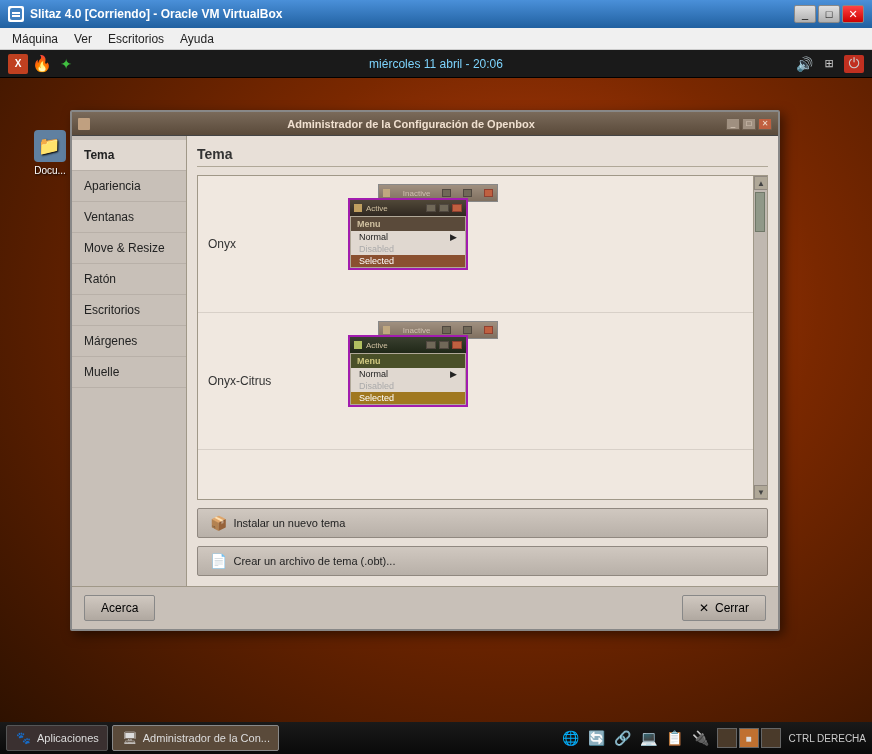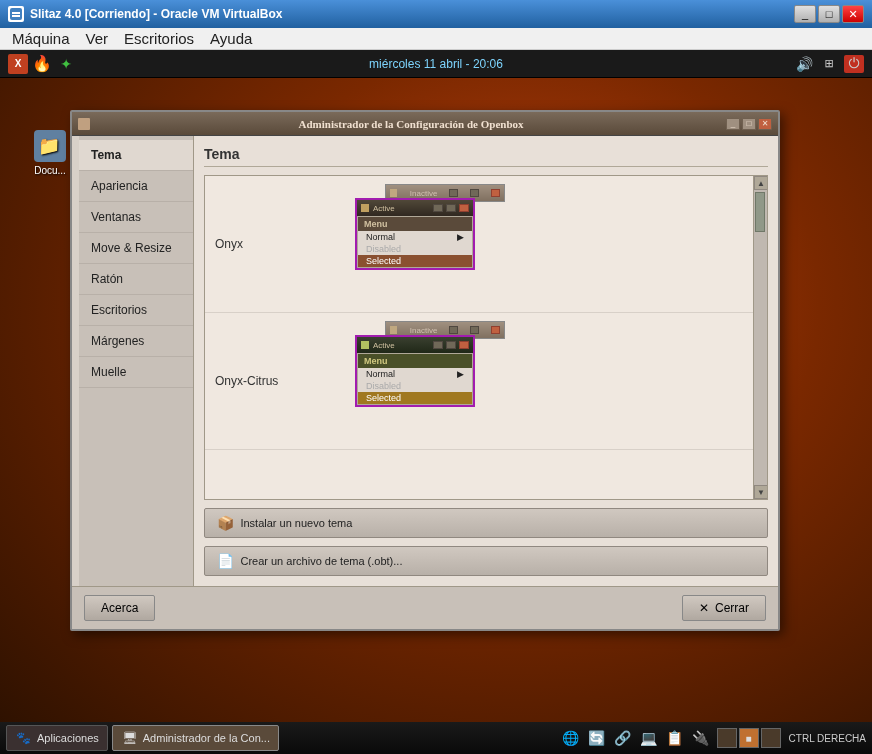--- a/index.html
+++ b/index.html
@@ -115,21 +115,21 @@
       height: 22px;
       background: #f0f0f0;
       display: flex;
       align-items: center;
       padding: 0 4px;
       border-bottom: 1px solid #ccc;
       z-index: 200;
     }
     .vbox-menu-item {
       padding: 2px 8px;
-      font-size: 15px;
+      font-size: 12px;
       cursor: pointer;
       color: #222;
     }
 
     
     .desktop-area {
       flex: 1;
       position: relative;
       overflow: hidden;
     }
@@ -179,21 +179,20 @@
       background: #c0a080;
       border-radius: 1px;
       margin-right: 6px;
     }
     .ob-title-text {
       color: #f0e0d0;
       font-size: 11px;
       font-weight: bold;
       flex: 1;
       text-align: center;
-      font-family: Liberation Serif, serif;
     }
     .ob-win-btns {
       display: flex; gap: 2px;
     }
     .ob-btn-sm {
       width: 14px; height: 12px;
       background: #a09080;
       border: 1px solid #706050;
       border-radius: 1px;
       font-size: 8px;
@@ -201,21 +200,20 @@
       cursor: pointer;
       color: #f0e0d0;
     }
     .ob-btn-close {
       background: #c06040;
     }
 
     .ob-content {
       display: flex;
       height: 450px;
-      margin-left: 7px;
     }
 
     
     .ob-sidebar {
       width: 115px;
       background: #c8c0b8;
       border-right: 1px solid #a09888;
       padding: 4px 0;
     }
     .ob-sidebar-item {

